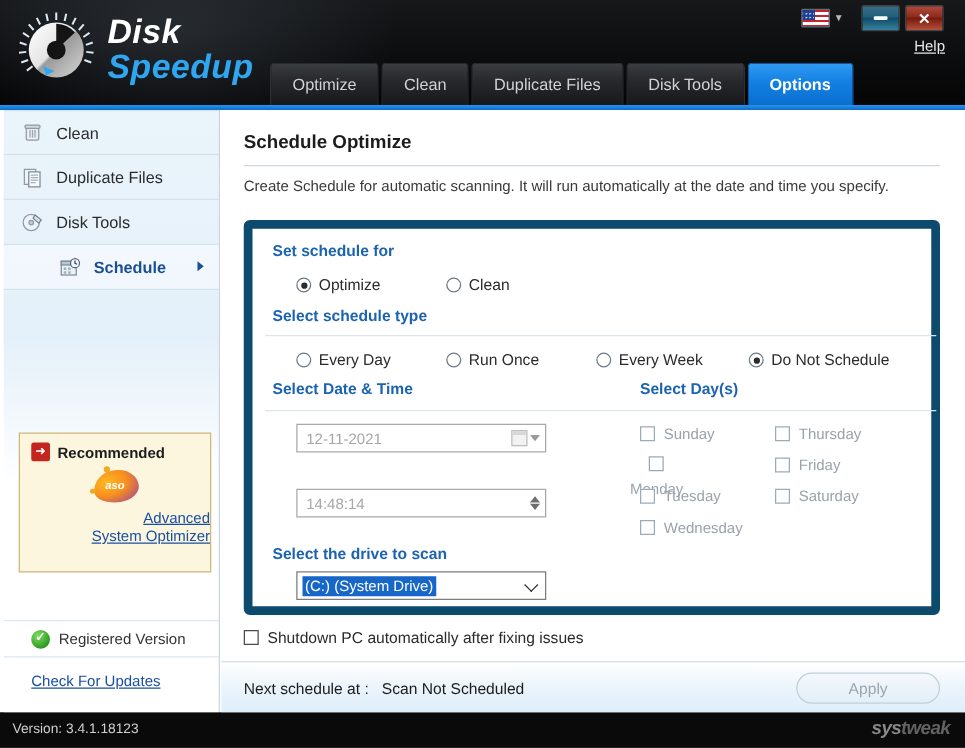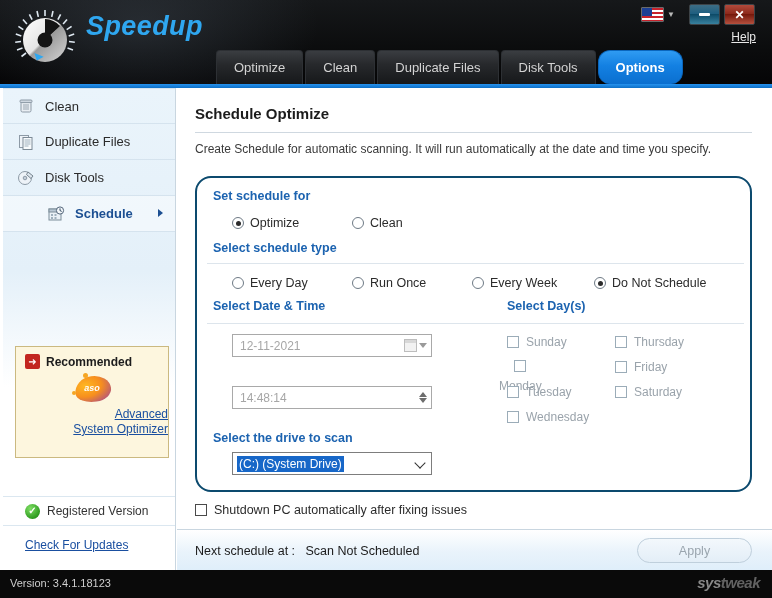--- a/index.html
+++ b/index.html
@@ -81,21 +81,20 @@
     display:flex; align-items:center; justify-content:center;
     font-size:13px; color:#d3d3d3; cursor:pointer;
     border-radius:4px 4px 0 0;
     background:linear-gradient(180deg,#3a3d41 0%, #27292c 40%, #16181a 100%);
     border:1px solid #2d3034; border-bottom:none; margin-right:2px;
   }
   .tab.active {
     color:#fff; font-weight:bold;
     background:linear-gradient(180deg,#2f9bf2 0%, #1380e2 45%, #0a6fcf 100%);
     border-color:#0a66bd;
-    border-radius:12px;
   }
   .blueline {
     position:absolute; left:0; top:84px; width:772px; height:4px;
     background:linear-gradient(180deg,#2693ef 0%, #0d6fc6 100%);
   }
 
   
   .body-area {
     position:absolute; left:0; top:88px; width:772px; height:482px;
     background:#fff;
@@ -175,21 +174,21 @@
   }
   .title-rule {
     position:absolute; left:18px; top:44px; width:557px; height:1px; background:#cfd8e0;
   }
   .page-sub {
     position:absolute; left:18px; top:54px; font-size:12px; color:#3a3a3a;
   }
 
   .panel {
     position:absolute; left:18px; top:88px; width:557px; height:316px;
-    border:2px solid #0c4a6e; border-radius:16px; background:#fff;
+    border:7px solid #0c4a6e; border-radius:5px; background:#fff;
   }
   .sec-label { position:absolute; font-size:12.5px; font-weight:bold; color:#1c63b0; }
   .sec-rule { position:absolute; height:1px; background:#dde5ec; }
 
   .radio { display:inline-flex; align-items:center; gap:6px; font-size:12.5px; color:#2b2b2b; cursor:pointer; }
   .rd {
     width:12px;height:12px;border-radius:50%;border:1px solid #6e7a85;background:#fff;
     position:relative; flex:0 0 12px;
   }
   .rd.on::after{content:"";position:absolute;left:2.5px;top:2.5px;width:5px;height:5px;border-radius:50%;background:#2b2b2b;}
@@ -294,20 +293,21 @@
             <line x1="10.5" y1="50.5" x2="15" y2="47"></line>
         </g>
         <circle cx="34" cy="34" r="22" fill="url(#dialg)"></circle>
         <path d="M34 34 L34 13 A21 21 0 0 1 49 20 Z" fill="#141414"></path>
         <circle cx="34" cy="34" r="7.5" fill="#141414"></circle>
         <path d="M34 56 l-5 -6 l10 0 z" fill="#2fa7f0" transform="rotate(22 34 34)"></path>
       </svg>
     </div>
 
     <div class="brand">
+      <span class="l1">Disk</span>
       <span class="l2">Speedup</span>
     </div>
 
     <div class="flagbox">
       <span class="flag">
         <span class="stripes"></span>
           <span class="canton"></span>
       </span>
       <span class="flag-caret">▼</span>
     </div>

